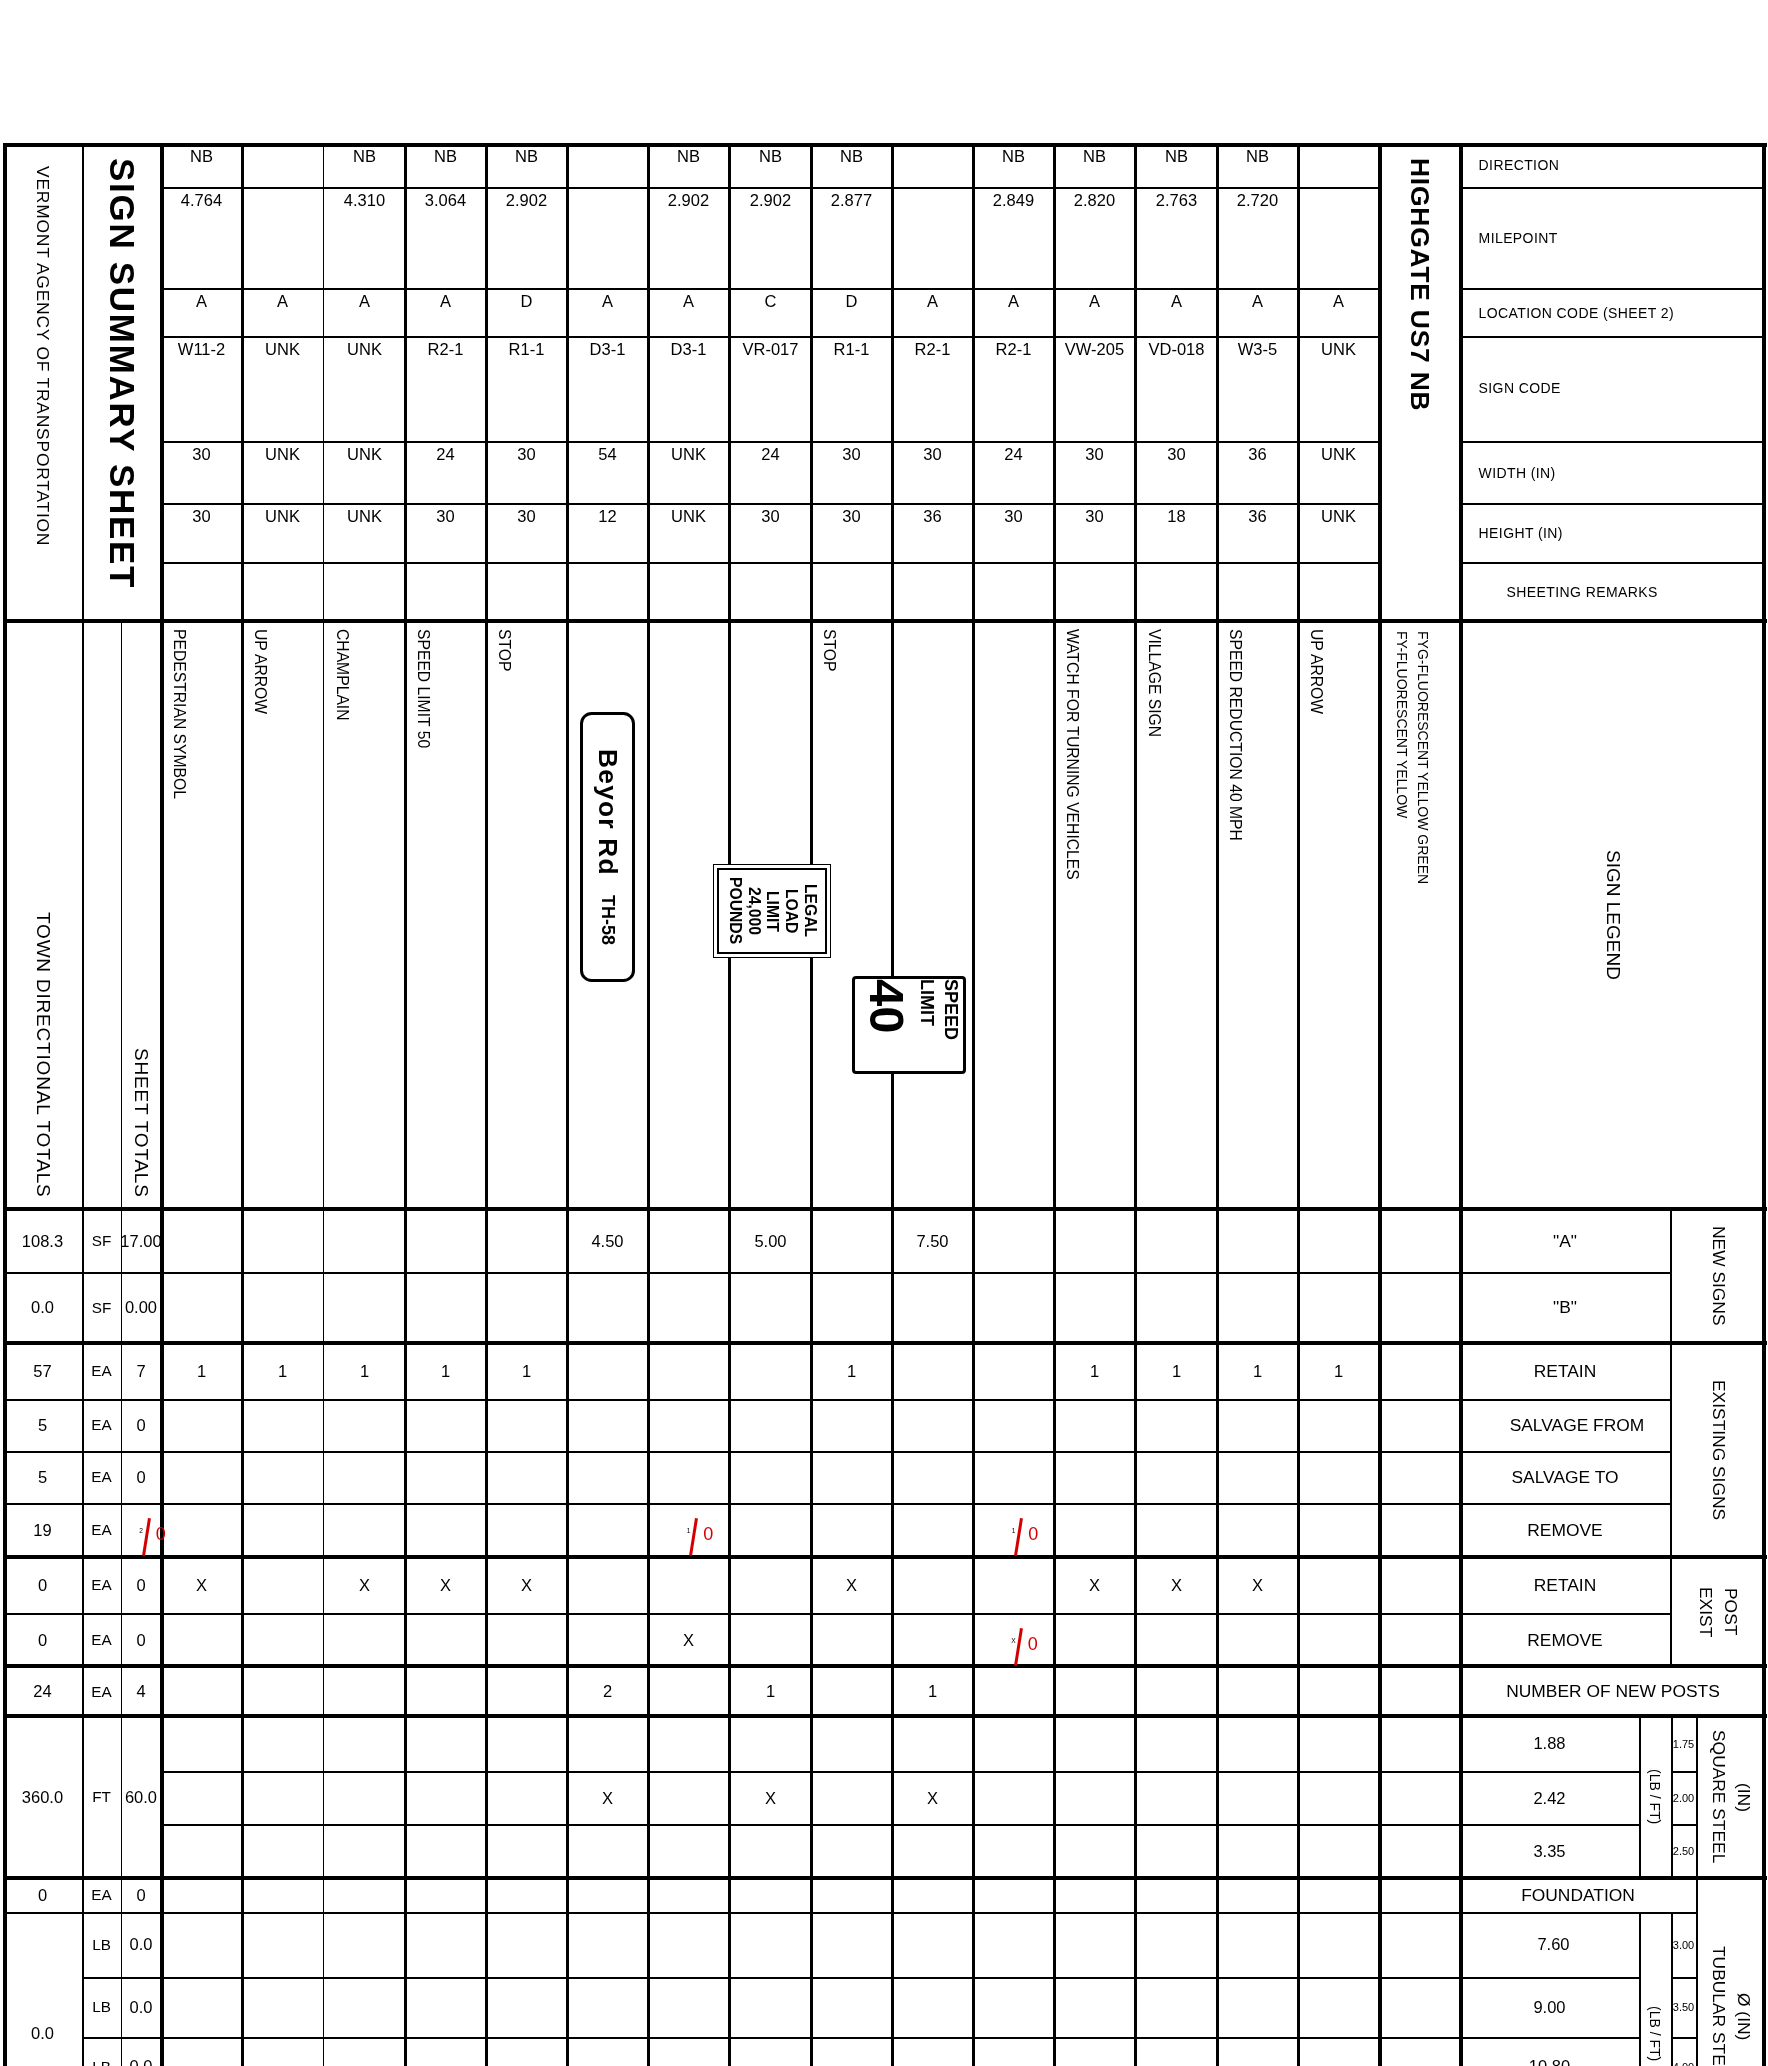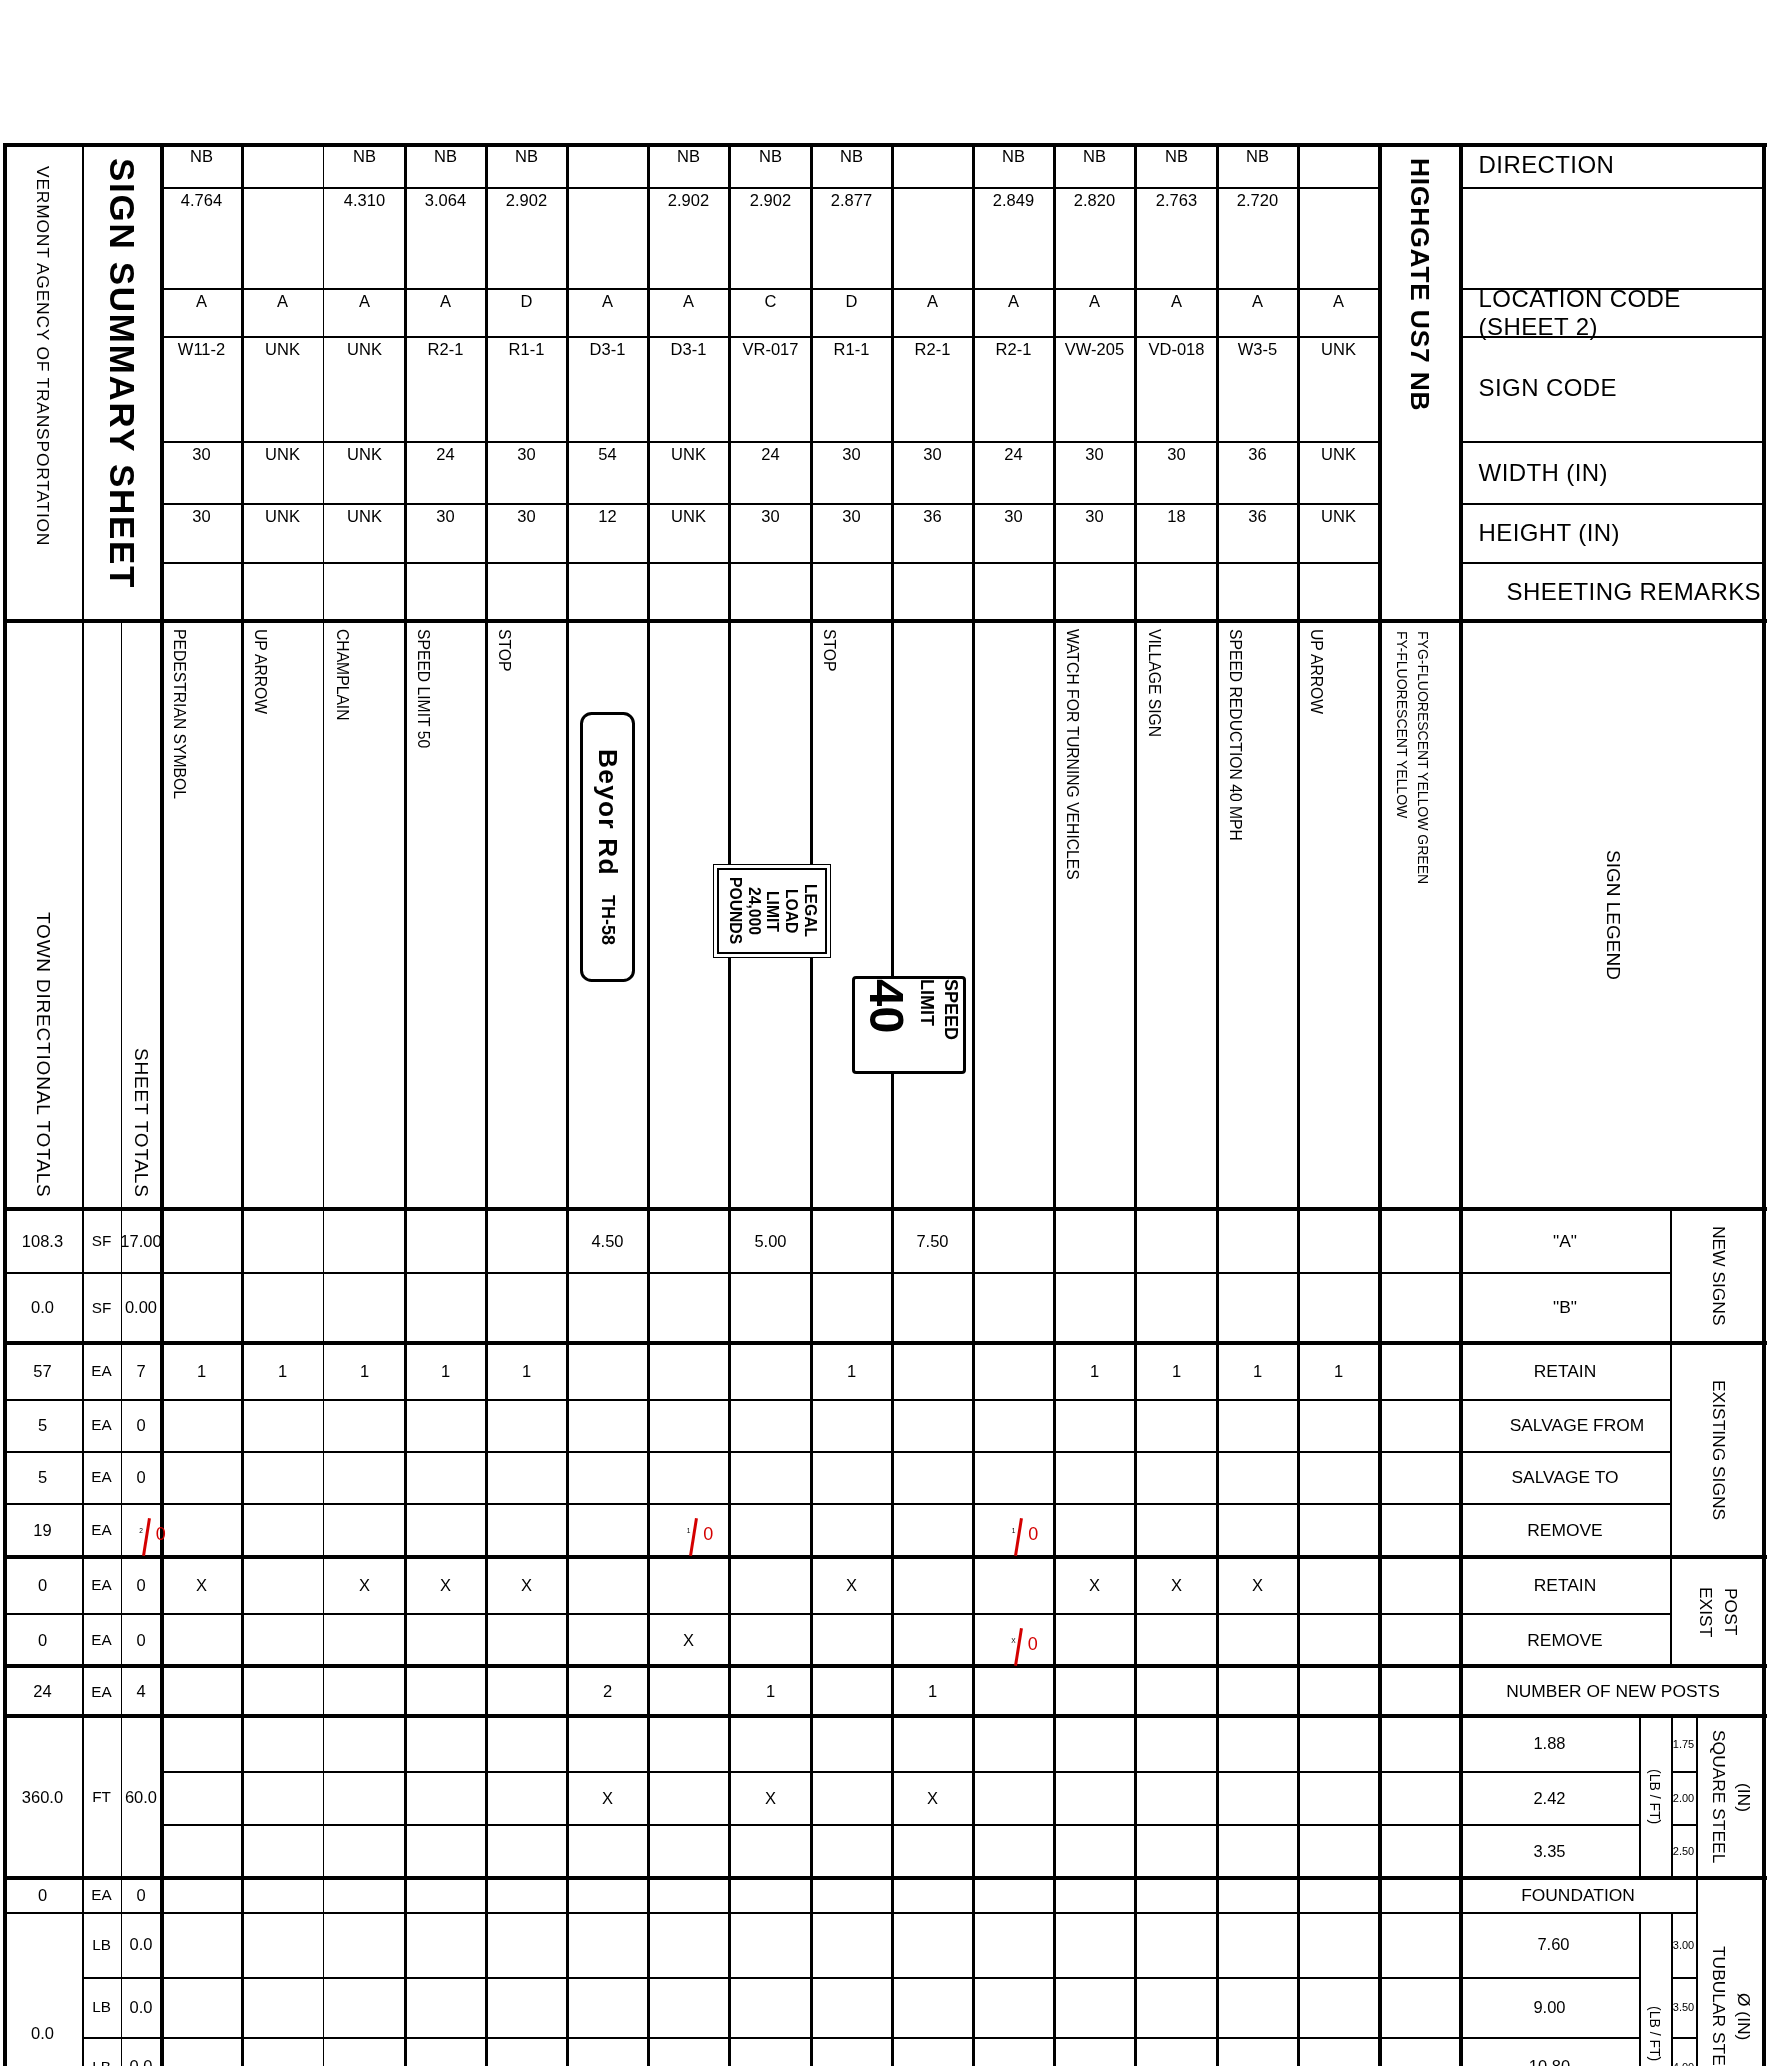--- a/index.html
+++ b/index.html
@@ -7,21 +7,21 @@
          font-family:"Liberation Sans",sans-serif;color:#000;overflow:hidden;}
   .ln{position:absolute;background:#000;}
   .cell{position:absolute;display:flex;box-sizing:border-box;}
   .v{writing-mode:vertical-lr;display:inline-block;white-space:pre-line;}
   .vr{writing-mode:vertical-rl;display:inline-block;white-space:pre-line;}
   .top-c{align-items:flex-start;justify-content:center;padding-top:4.1px;}
   .mid-c{align-items:center;justify-content:center;}
   .mid-l{align-items:center;justify-content:flex-start;padding-left:18.6px;}
   .val{font-size:16.5px;}
   .unit{font-size:15.3px;}
-  .hlabel{font-size:24px;letter-spacing:0.4px;}
+  .hlabel{font-size:14px;letter-spacing:0.4px;}
   .sublabel{font-size:17.4px;}
   .wgt{font-size:16.5px;}
   .size{font-size:11px;}
   .legend-t{font-size:15.7px;line-height:1.4;}
   .note-t{font-size:14px;line-height:1.5;}
   .grouplabel{font-size:17.4px;line-height:1.45;text-align:center;}
   .biglabel{font-size:19px;}
   .struckwrap{position:relative;display:inline-block;}
   .strike{position:absolute;width:2.5px;height:38px;background:#d40000;left:5.8px;top:-9px;transform:rotate(9deg);}
   .redzero{position:absolute;left:16.5px;top:-2.5px;color:#d40000;font-size:18px;font-weight:normal;}
@@ -100,20 +100,23 @@
     <div class="cell " style="left: 1379px; top: 143px; width: 81px; height: 479px; align-items: flex-start; justify-content: center; padding-top: 14.5px;">
       <span class="v" style="font-size: 26.4px; font-weight: bold; letter-spacing: 0.8px;">HIGHGATE US7 NB</span>
     </div>
     <div class="cell " style="left: 1379px; top: 621px; width: 81px; height: 587px; align-items: flex-start; justify-content: flex-start; padding: 10.3px 0px 0px 12.4px;">
       <span class="v note-t">FY-FLUORESCENT YELLOW
 FYG-FLUORESCENT YELLOW GREEN</span>
     </div>
     <div class="cell mid-l" style="left: 1460px; top: 143px; width: 306px; height: 44px;">
       <span class="hlabel">DIRECTION</span>
     </div>
+    <div class="cell mid-l" style="left: 1460px; top: 187px; width: 306px; height: 101px;">
+      <span class="hlabel">MILEPOINT</span>
+    </div>
     <div class="cell mid-l" style="left: 1460px; top: 288px; width: 306px; height: 49px;">
       <span class="hlabel">LOCATION CODE (SHEET 2)</span>
     </div>
     <div class="cell mid-l" style="left: 1460px; top: 336px; width: 306px; height: 104px;">
       <span class="hlabel">SIGN CODE</span>
     </div>
     <div class="cell mid-l" style="left: 1460px; top: 441px; width: 306px; height: 63px;">
       <span class="hlabel">WIDTH (IN)</span>
     </div>
     <div class="cell mid-l" style="left: 1460px; top: 503px; width: 306px; height: 59px;">

